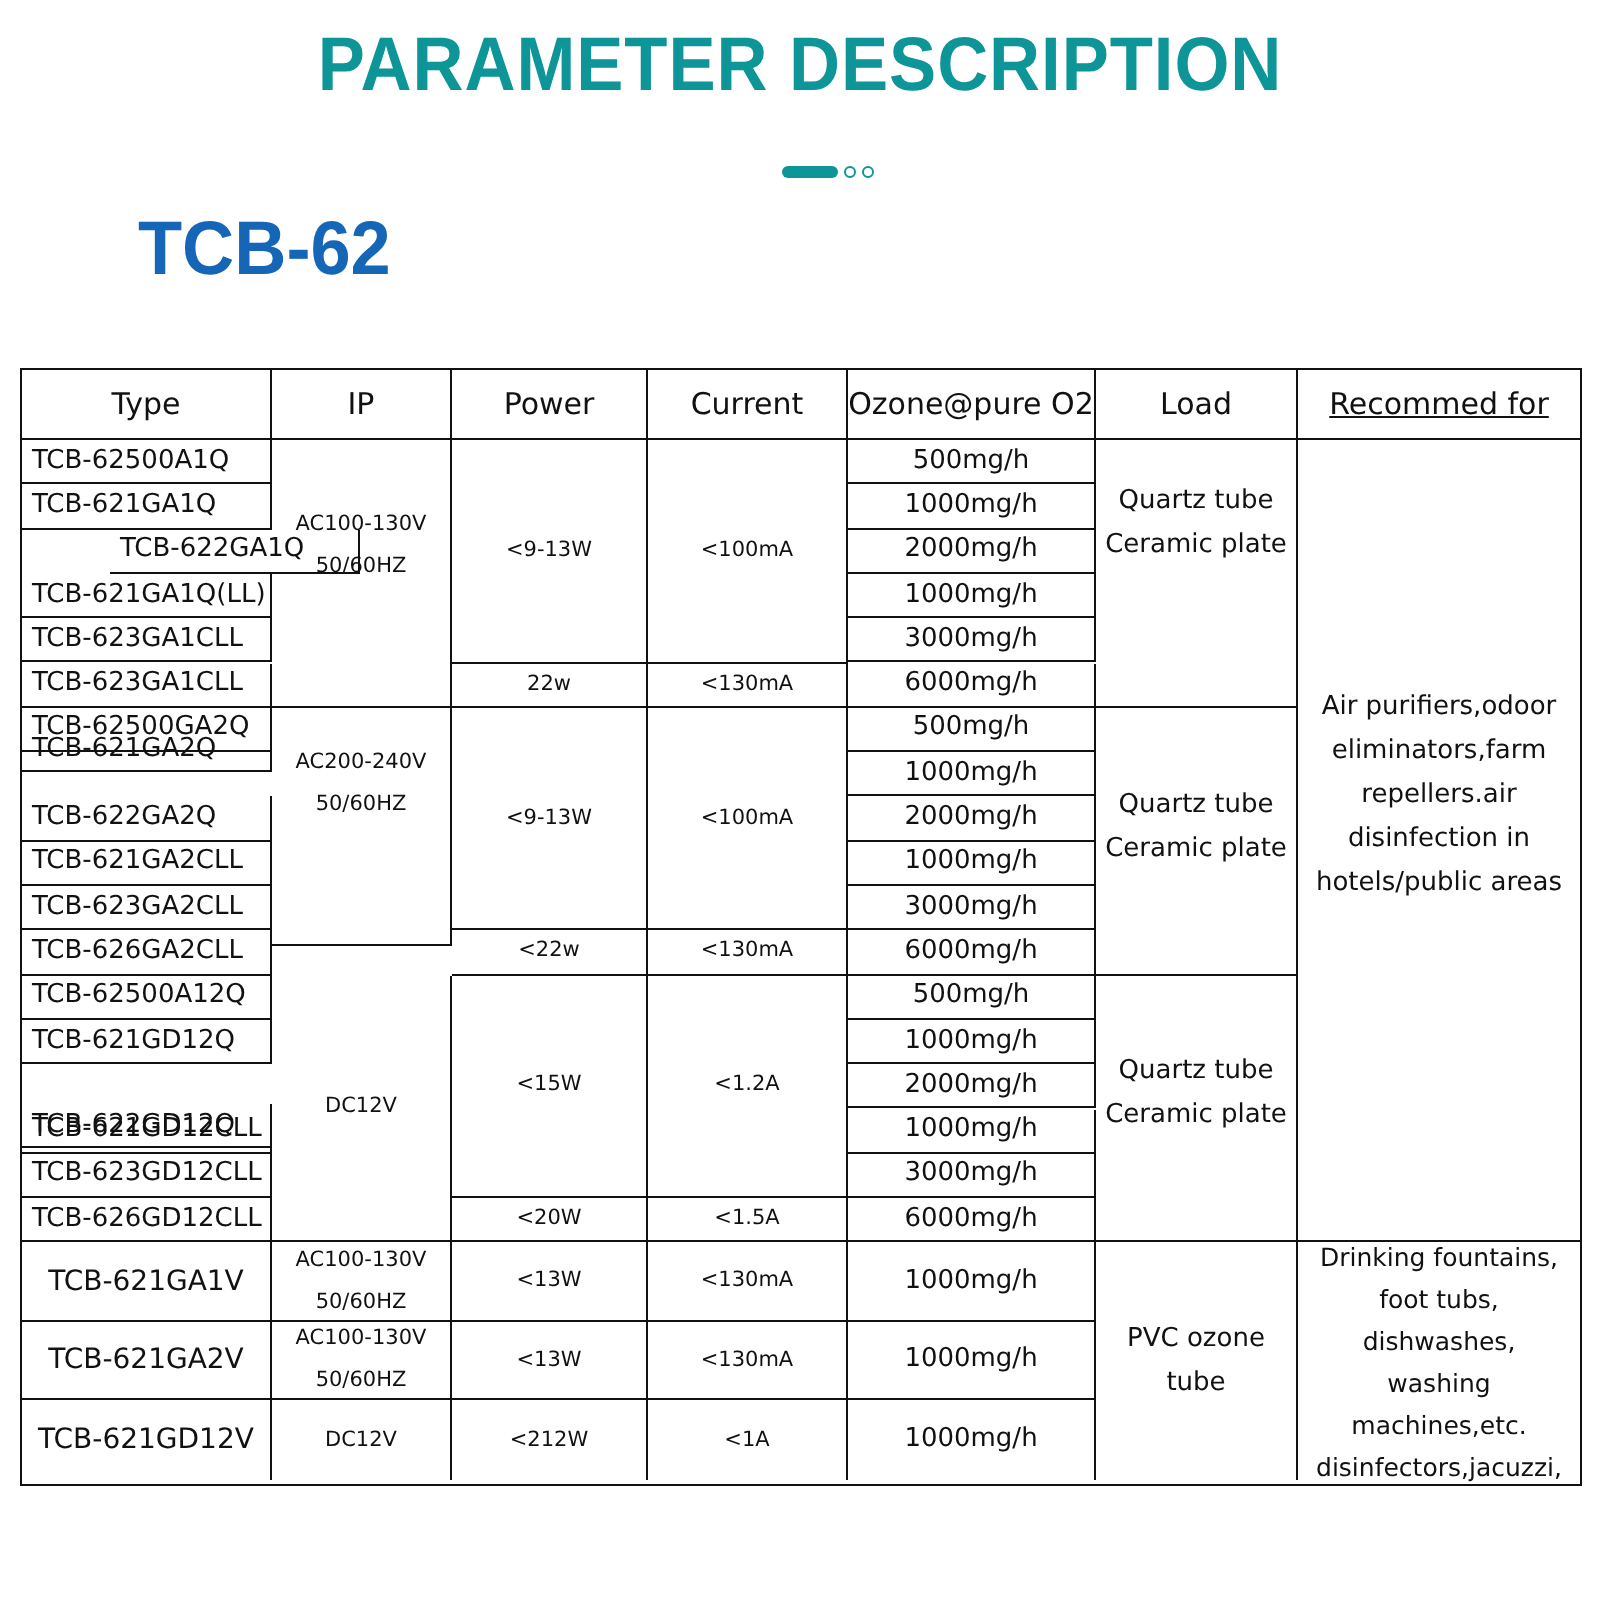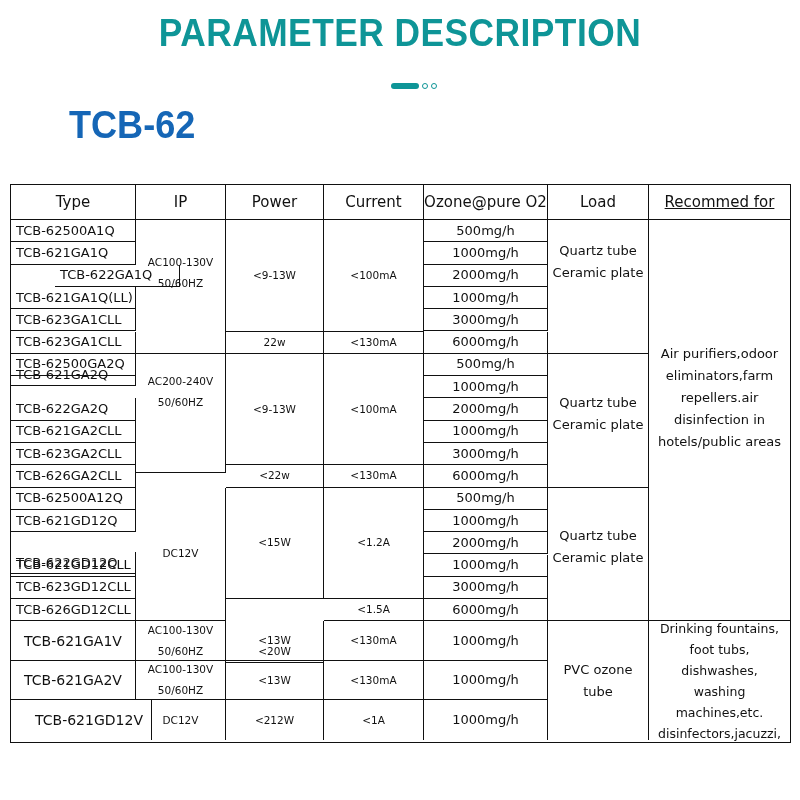--- a/index.html
+++ b/index.html
@@ -321,21 +321,21 @@
     <div class="cell small" style="left: 215px; width: 98px; top: 302.6px; height: 111.5px;">
       <div>
         <div>&lt;15W</div>
       </div>
     </div>
     <div class="cell small" style="left: 313px; width: 100px; top: 302.6px; height: 111.5px;">
       <div>
         <div>&lt;1.2A</div>
       </div>
     </div>
-    <div class="cell small" style="left: 215px; width: 98px; top: 414.1px; height: 22.3px; margin-top: 42px;">
+    <div class="cell small" style="left: 215px; width: 98px; top: 414.1px; height: 22.3px;">
       <div>
         <div>&lt;20W</div>
       </div>
     </div>
     <div class="cell small" style="left: 313px; width: 100px; top: 414.1px; height: 22.3px;">
       <div>
         <div>&lt;1.5A</div>
       </div>
     </div>
     <div class="cell load" style="left: 537px; width: 101px; top: 302.6px; height: 133.8px; padding-bottom: 13.38px;">
@@ -398,21 +398,21 @@
     <div class="cell small" style="left: 313px; width: 100px; top: 475.9px; height: 39.5px;">
       <div>
         <div>&lt;130mA</div>
       </div>
     </div>
     <div class="cell ozone" style="left: 413px; width: 124px; top: 475.9px; height: 39.5px;">
       <div>
         <div>1000mg/h</div>
       </div>
     </div>
-    <div class="cell type center nobottom" style="left: 16px; width: 125px; top: 515.4px; height: 39.5px; justify-content: center;">
+    <div class="cell type center nobottom" style="left: 0px; width: 125px; top: 515.4px; height: 39.5px; justify-content: center;">
       <div>
         <div>TCB-621GD12V</div>
       </div>
     </div>
     <div class="cell small nobottom" style="left: 125px; width: 90px; top: 515.4px; height: 39.5px;">
       <div>
         <div>DC12V</div>
       </div>
     </div>
     <div class="cell small nobottom" style="left: 215px; width: 98px; top: 515.4px; height: 39.5px;">

